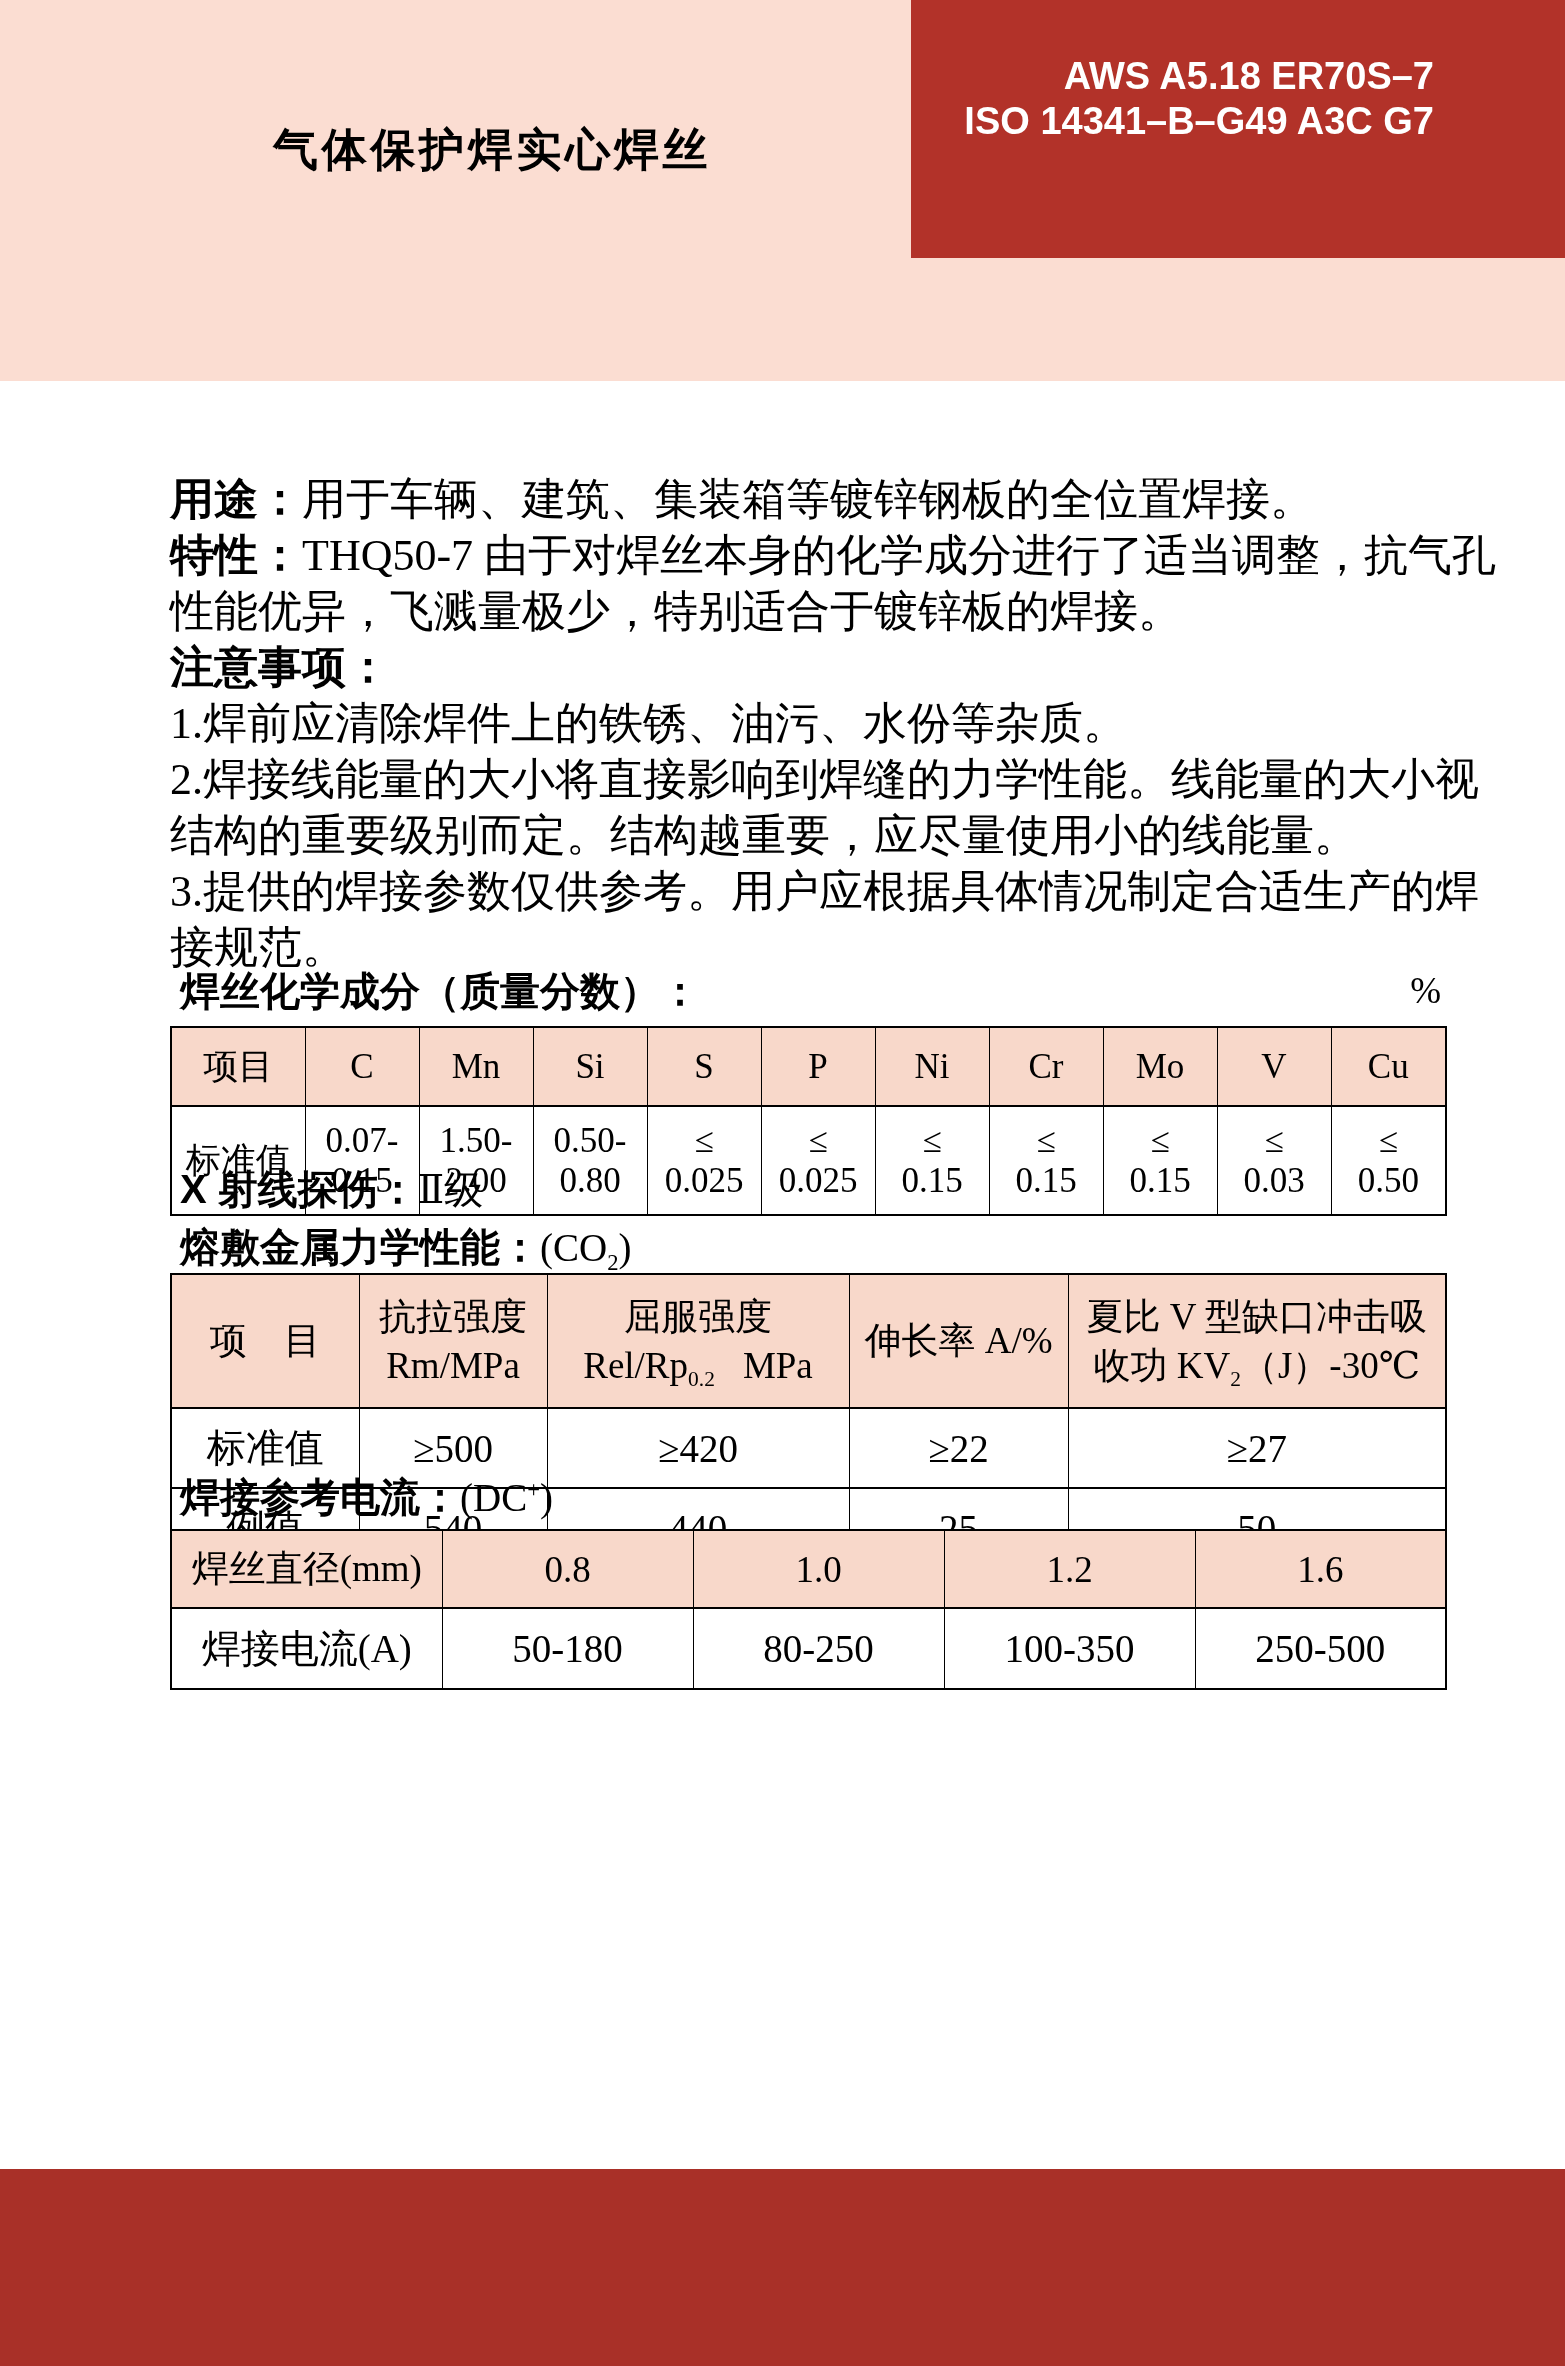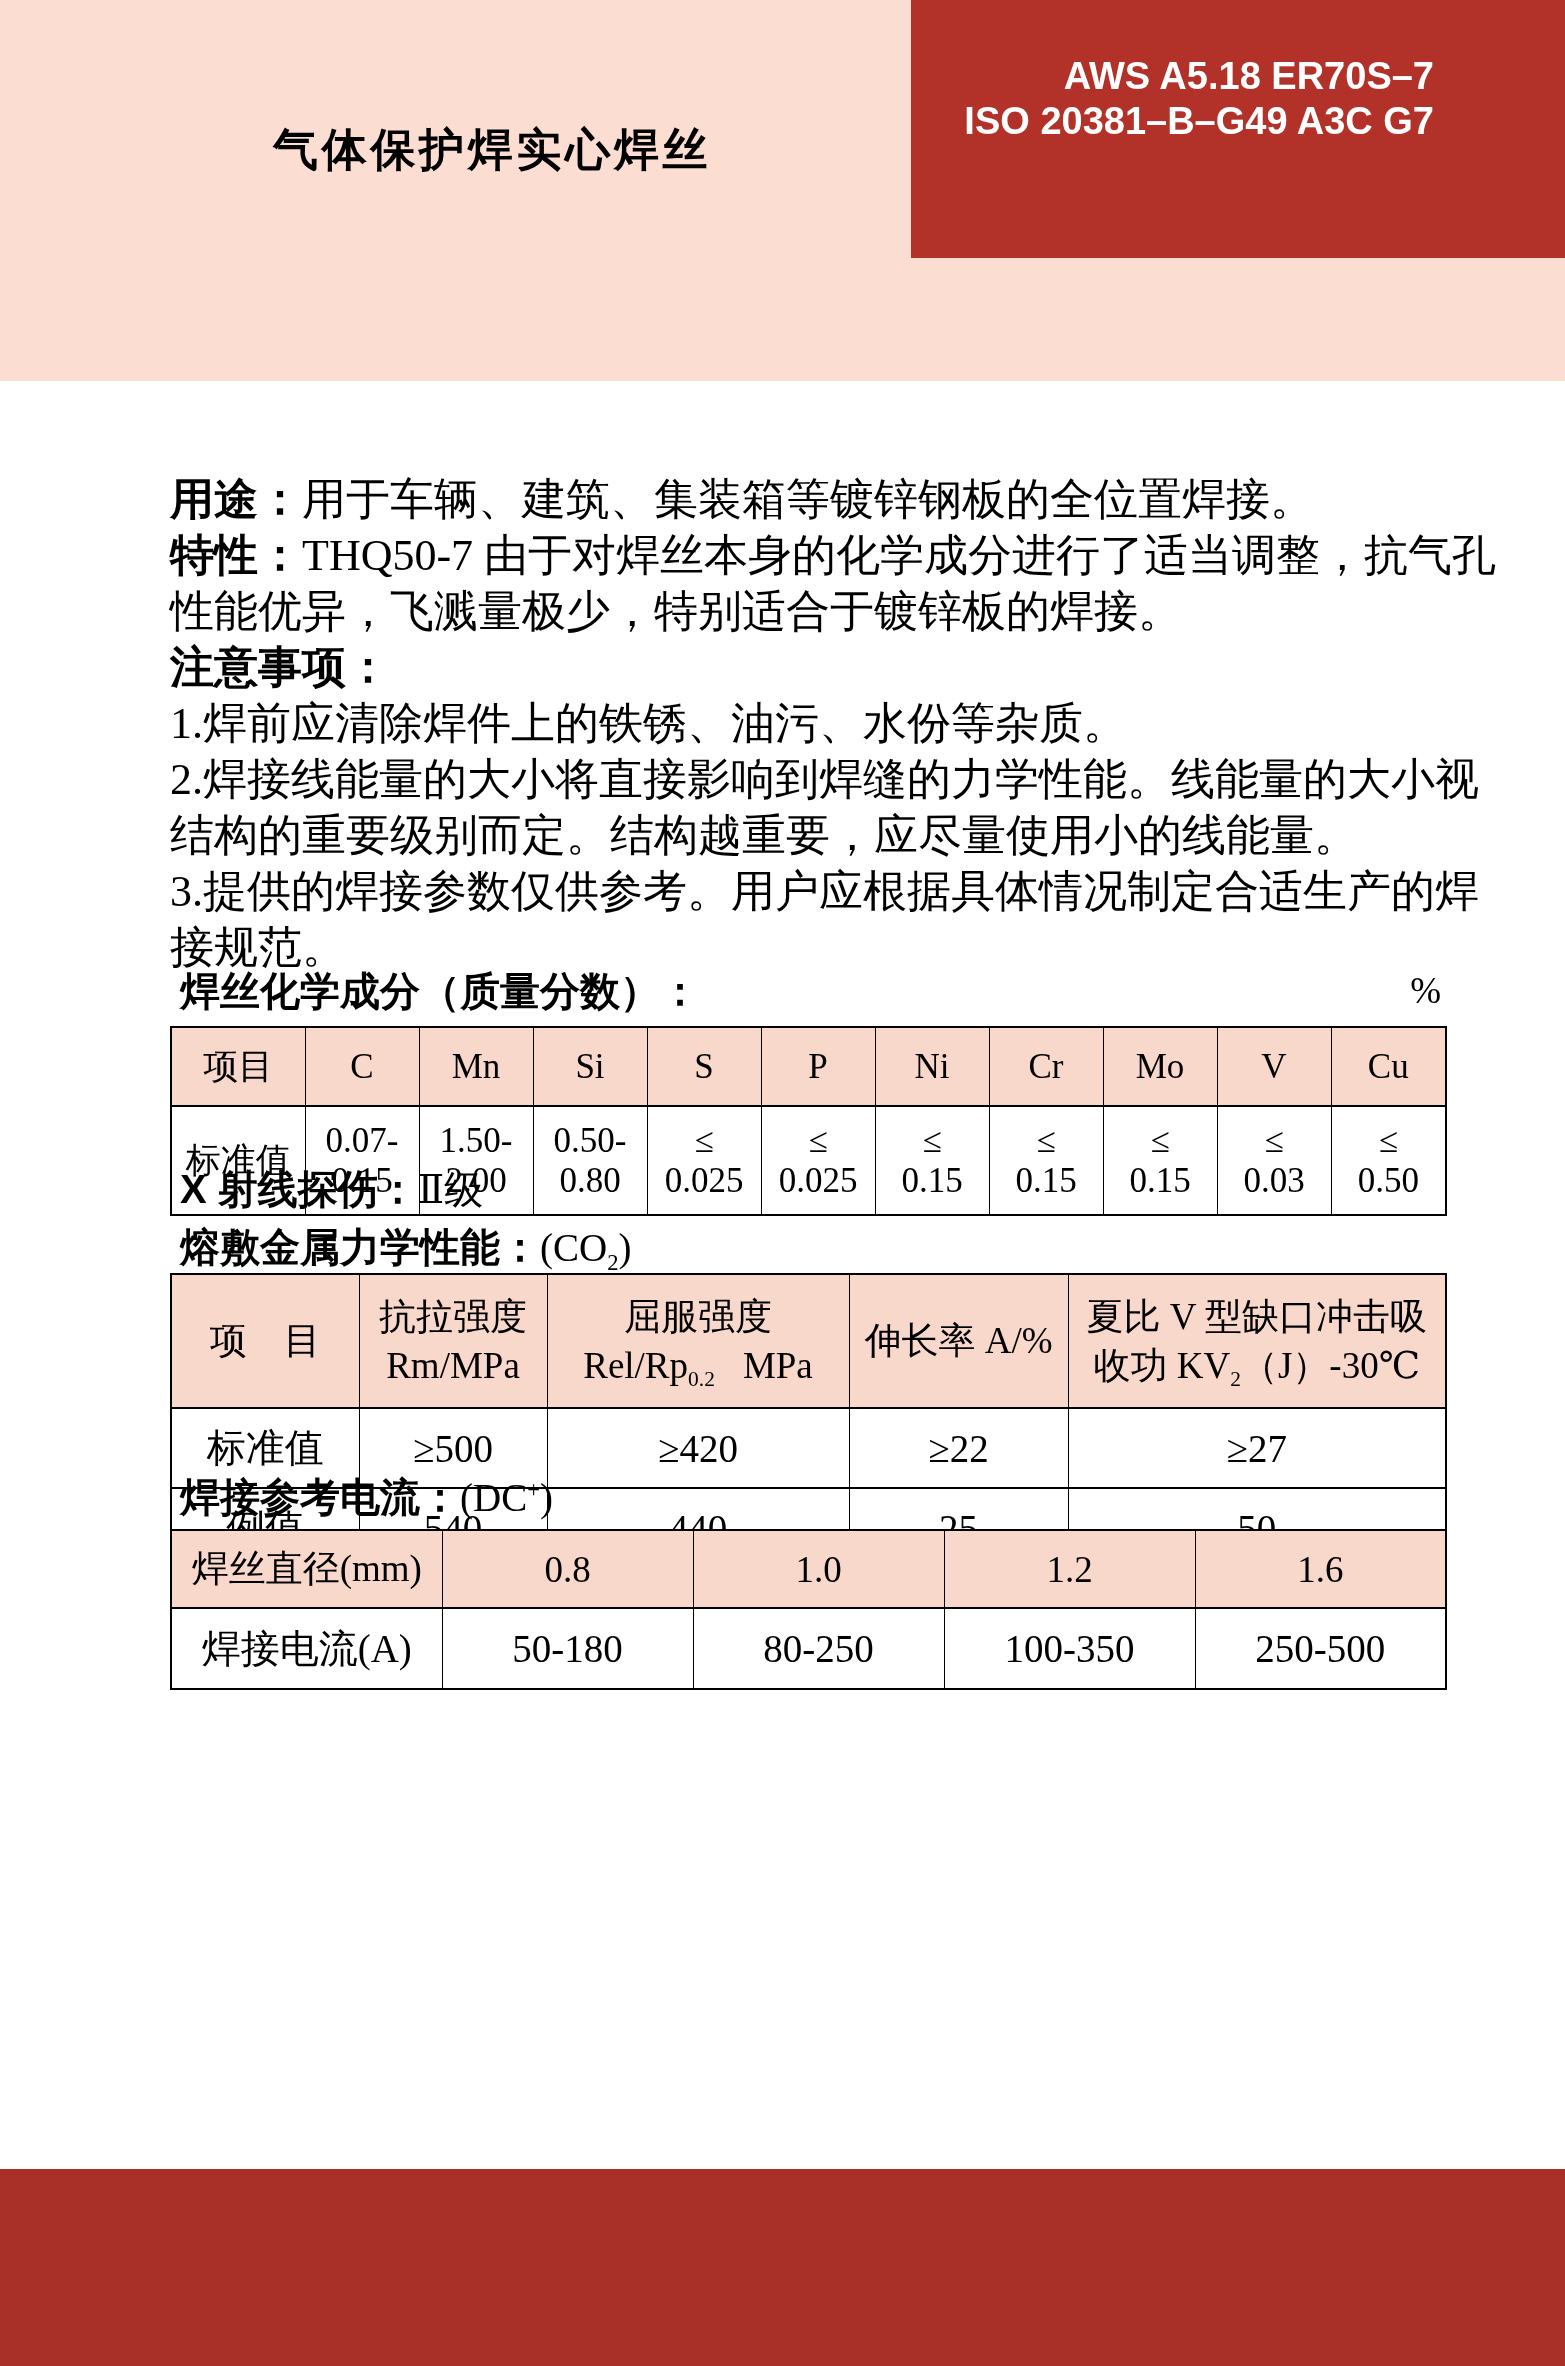--- a/index.html
+++ b/index.html
@@ -113,21 +113,21 @@
 </style>
 </head>
 <body>
 
 <div class="page">
 
   <div class="header-band">
     <h1 class="page-title">气体保护焊实心焊丝</h1>
     <div class="standards-box">
       <div>AWS A5.18 ER70S–7</div>
-      <div>ISO 20381–B–G49 A3C G7</div>
+      <div>ISO 14341–B–G49 A3C G7</div>
     </div>
   </div>
 
   <div class="intro">
     <div class="intro-line"><span class="lead">用途：</span><span>用于车辆、建筑、集装箱等镀锌钢板的全位置焊接。</span></div>
     <div class="intro-line"><span class="lead">特性：</span><span>THQ50-7 由于对焊丝本身的化学成分进行了适当调整，抗气孔</span></div>
     <div class="intro-line"><span class="lead"></span><span>性能优异，飞溅量极少，特别适合于镀锌板的焊接。</span></div>
     <div class="intro-line"><span class="lead">注意事项：</span><span></span></div>
     <div class="intro-line"><span class="lead"></span><span>1.焊前应清除焊件上的铁锈、油污、水份等杂质。</span></div>
     <div class="intro-line"><span class="lead"></span><span>2.焊接线能量的大小将直接影响到焊缝的力学性能。线能量的大小视</span></div>

